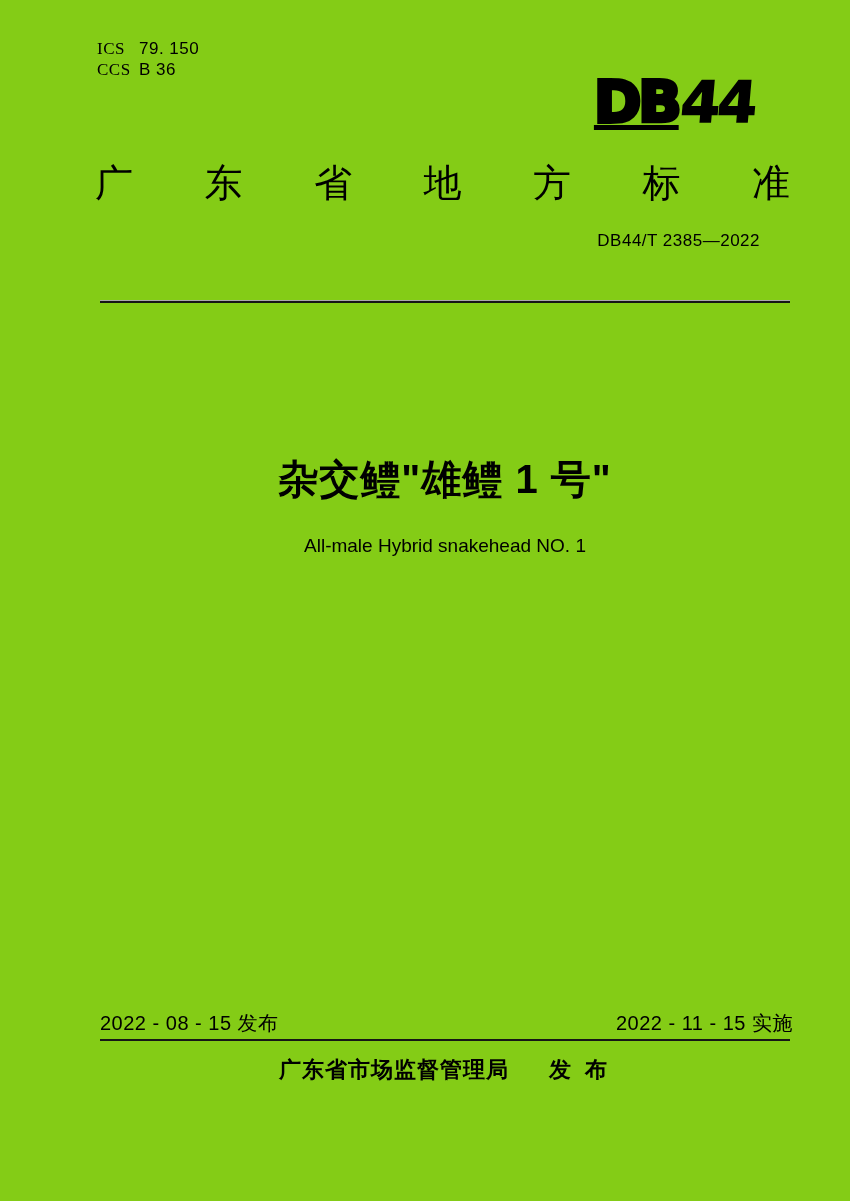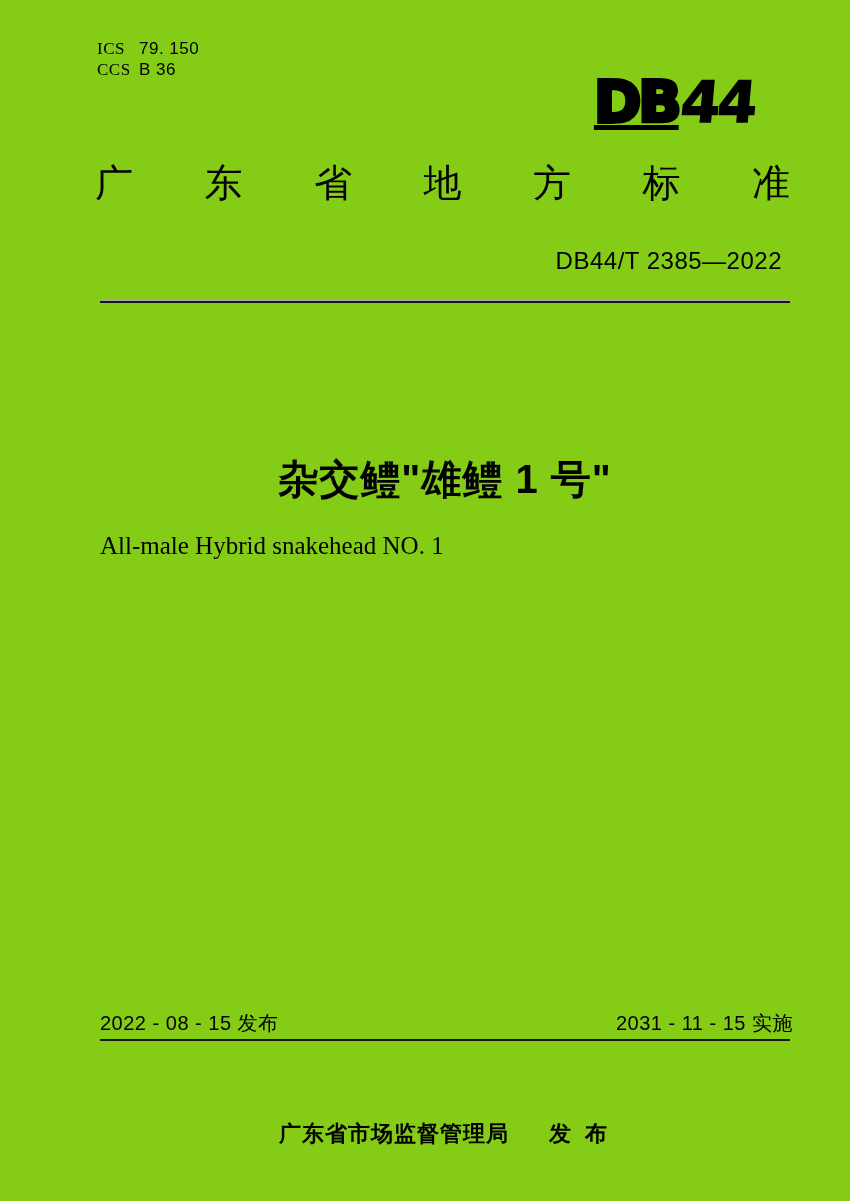--- a/index.html
+++ b/index.html
@@ -67,25 +67,24 @@
     display: flex;
     justify-content: space-between;
     font-size: 38px;
     line-height: 44px;
     font-weight: 500;
   }
 
   .standard-code {
     position: absolute;
     top: 231px;
-    right: 68px;
-    font-size: 24px;
+    right: 90px;
+    font-size: 17px;
     letter-spacing: 0.5px;
     font-weight: 500;
-    margin-top: 16px;
   }
 
   .rule {
     position: absolute;
     left: 100px;
     width: 690px;
     background: #161616;
   }
   .rule-top { top: 300px; height: 3px; border-top: 1px solid #aaa; }
   .rule-bottom { top: 1039px; height: 2px; }
@@ -100,43 +99,44 @@
     line-height: 50px;
     font-weight: bold;
     letter-spacing: 1px;
   }
 
   .title-en {
     position: absolute;
     left: 100px;
     top: 533px;
     width: 690px;
-    font-family: Liberation Serif, serif;
-    font-size: 25px;
+    text-align: center;
+    font-family: Liberation Sans, sans-serif;
+    font-size: 19px;
     line-height: 25px;
   }
 
   .dates-row {
     position: absolute;
     left: 100px;
     top: 1010px;
     width: 693px;
     display: flex;
     justify-content: space-between;
     font-size: 20px;
     line-height: 26px;
     font-weight: 500;
     letter-spacing: 0.5px;
     gap: 42px;
   }
 
   .publisher-row {
     position: absolute;
     left: 100px;
-    top: 1120px;
+    top: 1056px;
     width: 690px;
     text-align: center;
     font-size: 22px;
     line-height: 28px;
     font-weight: bold;
     letter-spacing: 1px;
   }
   .publish-action { margin-left: 40px; letter-spacing: 4px; }
 </style>
 </head>
@@ -172,21 +172,21 @@
   <div class="standard-code">DB44/T 2385—2022</div>
 
   <div class="rule rule-top"></div>
 
   <div class="title-cn">杂交鳢"雄鳢 1 号"</div>
 
   <div class="title-en">All-male Hybrid snakehead NO. 1</div>
 
   <div class="dates-row">
     <span>2022 - 08 - 15 发布</span>
-    <span>2031 - 11 - 15 实施</span>
+    <span>2022 - 11 - 15 实施</span>
   </div>
 
   <div class="rule rule-bottom"></div>
 
   <div class="publisher-row">
     <span>广东省市场监督管理局</span><span class="publish-action">发 布</span>
   </div>
 
 </div>
 

